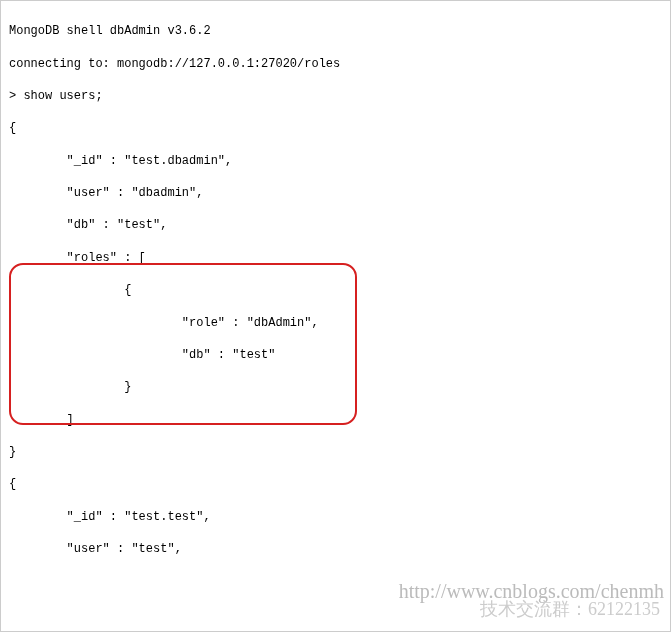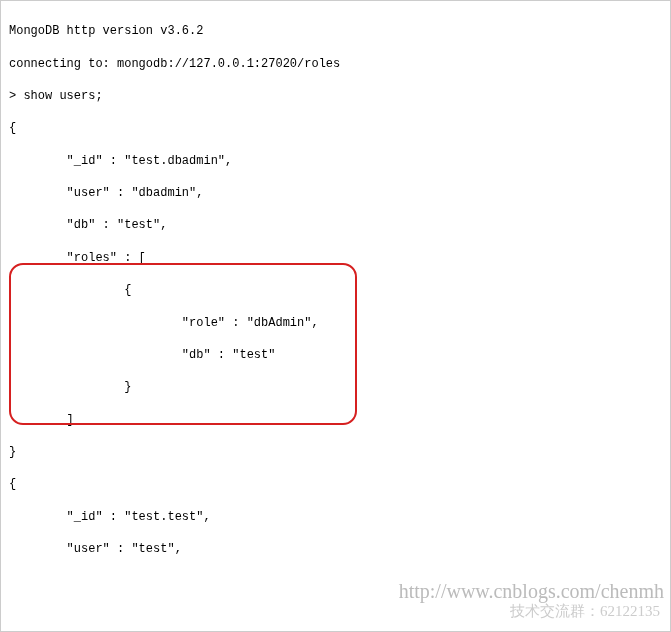--- a/index.html
+++ b/index.html
@@ -1,27 +1,27 @@
 <!DOCTYPE html>
 <html><head>
   <meta charset="utf-8">
   <style>
     * { margin: 0; padding: 0; box-sizing: border-box; }
     body { width: 671px; height: 632px; background: #fff; border: 1px solid #ccc; font-family: "Courier New", monospace; font-size: 12px; color: #000; position: relative; overflow: hidden; }
     .terminal { padding: 6px 8px; line-height: 1.35; white-space: pre; }
     .line { display: block; }
     .highlight-box { position: absolute; border: 2px solid #d62020; border-radius: 14px; left: 8px; top: 262px; width: 348px; height: 162px; pointer-events: none; }
     .watermark { position: absolute; right: 6px; bottom: 28px; color: #bbb; font-family: Georgia, serif; font-size: 20px; }
-    .watermark2 { position: absolute; right: 10px; bottom: 10px; color: #ccc; font-family: "SimSun", serif; font-size: 15px; }
+    .watermark2 { position: absolute; right: 10px; bottom: 10px; color: #ccc; font-family: "SimSun", serif; font-size: 18px; }
   </style>
 </head>
 <body>
 
 <div class="terminal">
-<span class="line">MongoDB http version v3.6.2</span>
+<span class="line">MongoDB shell dbAdmin v3.6.2</span>
 <span class="line">connecting to: mongodb://127.0.0.1:27020/roles</span>
 <span class="line">&gt; show users;</span>
 <span class="line">{</span>
 <span class="line">        "_id" : "test.dbadmin",</span>
 <span class="line">        "user" : "dbadmin",</span>
 <span class="line">        "db" : "test",</span>
 <span class="line">        "roles" : [</span>
 <span class="line">                {</span>
 <span class="line">                        "role" : "dbAdmin",</span>
 <span class="line">                        "db" : "test"</span>

